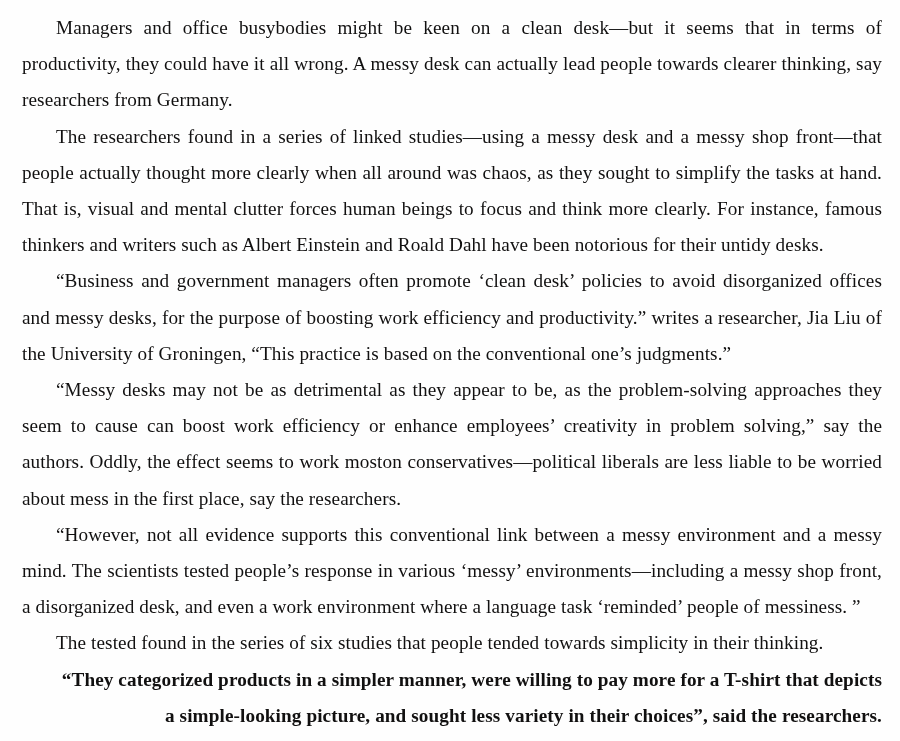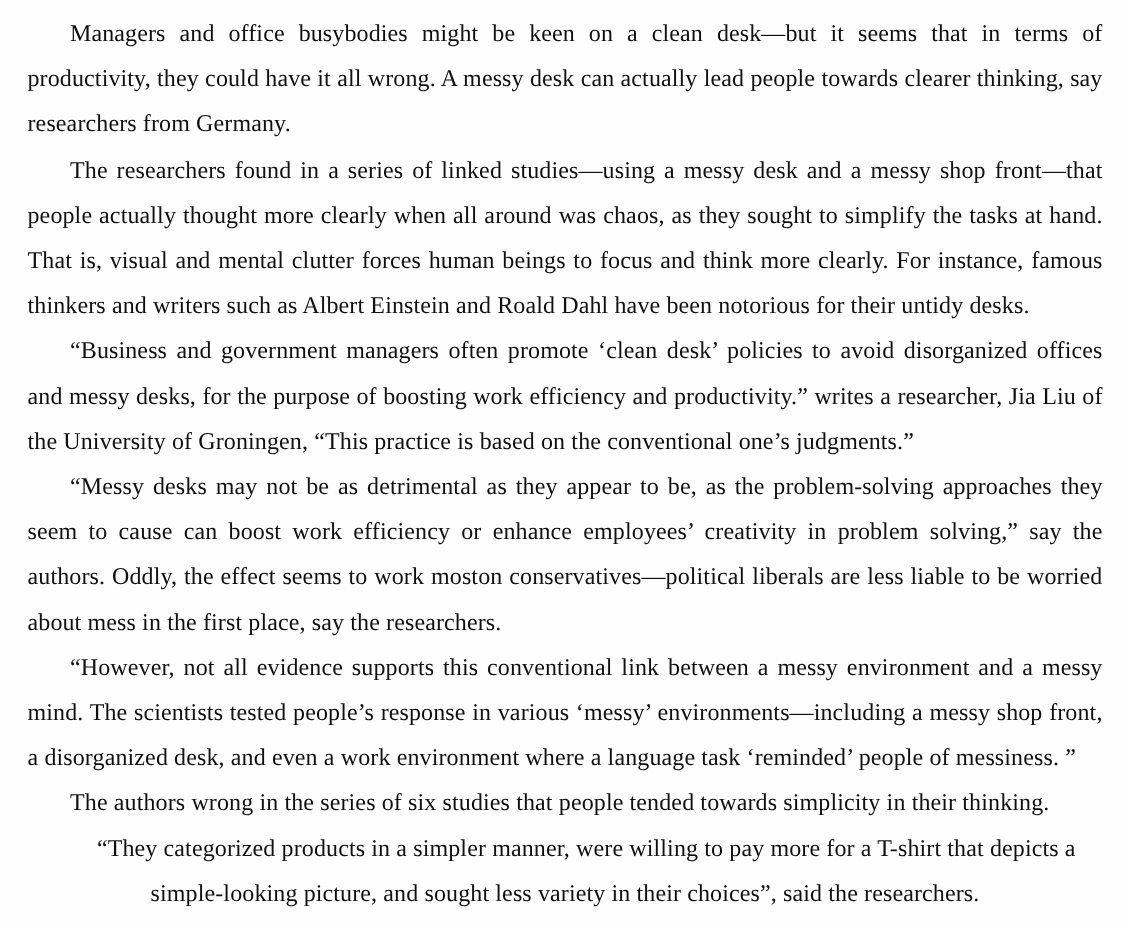--- a/index.html
+++ b/index.html
@@ -31,33 +31,34 @@
     letter-spacing: 0.1px;
   }
   .para {
     margin: 0;
     text-indent: 34px;
     text-align: justify;
     -webkit-hyphens: none;
     hyphens: none;
   }
   .para:last-child {
-    text-align: center;
+    text-align: right;
+    font-weight: bold;
   }
   
   .doc-body {
     text-rendering: optimizeLegibility;
   }
 </style>
 </head>
 <body>
 
 <div id="page">
   <div class="doc-body">
     <p class="para">Managers and office busybodies might be keen on a clean desk—but it seems that in terms of productivity, they could have it all wrong. A messy desk can actually lead people towards clearer thinking, say researchers from Germany.</p>
     <p class="para">The researchers found in a series of linked studies—using a messy desk and a messy shop front—that people actually thought more clearly when all around was chaos, as they sought to simplify the tasks at hand. That is, visual and mental clutter forces human beings to focus and think more clearly. For instance, famous thinkers and writers such as Albert Einstein and Roald Dahl have been notorious for their untidy desks.</p>
     <p class="para">“Business and government managers often promote ‘clean desk’ policies to avoid disorganized offices and messy desks, for the purpose of boosting work efficiency and productivity.” writes a researcher, Jia Liu of the University of Groningen, “This practice is based on the conventional one’s judgments.”</p>
     <p class="para">“Messy desks may not be as detrimental as they appear to be, as the problem-solving approaches they seem to cause can boost work efficiency or enhance employees’ creativity in problem solving,” say the authors. Oddly, the effect seems to work moston conservatives—political liberals are less liable to be worried about mess in the first place, say the researchers.</p>
     <p class="para">“However, not all evidence supports this conventional link between a messy environment and a messy mind. The scientists tested people’s response in various ‘messy’ environments—including a messy shop front, a disorganized desk, and even a work environment where a language task ‘reminded’ people of messiness. ”</p>
-    <p class="para">The authors wrong in the series of six studies that people tended towards simplicity in their thinking.</p>
+    <p class="para">The tested found in the series of six studies that people tended towards simplicity in their thinking.</p>
     <p class="para">“They categorized products in a simpler manner, were willing to pay more for a T-shirt that depicts a simple-looking picture, and sought less variety in their choices”, said the researchers.</p>
   </div>
 </div>
 
 </body></html>

